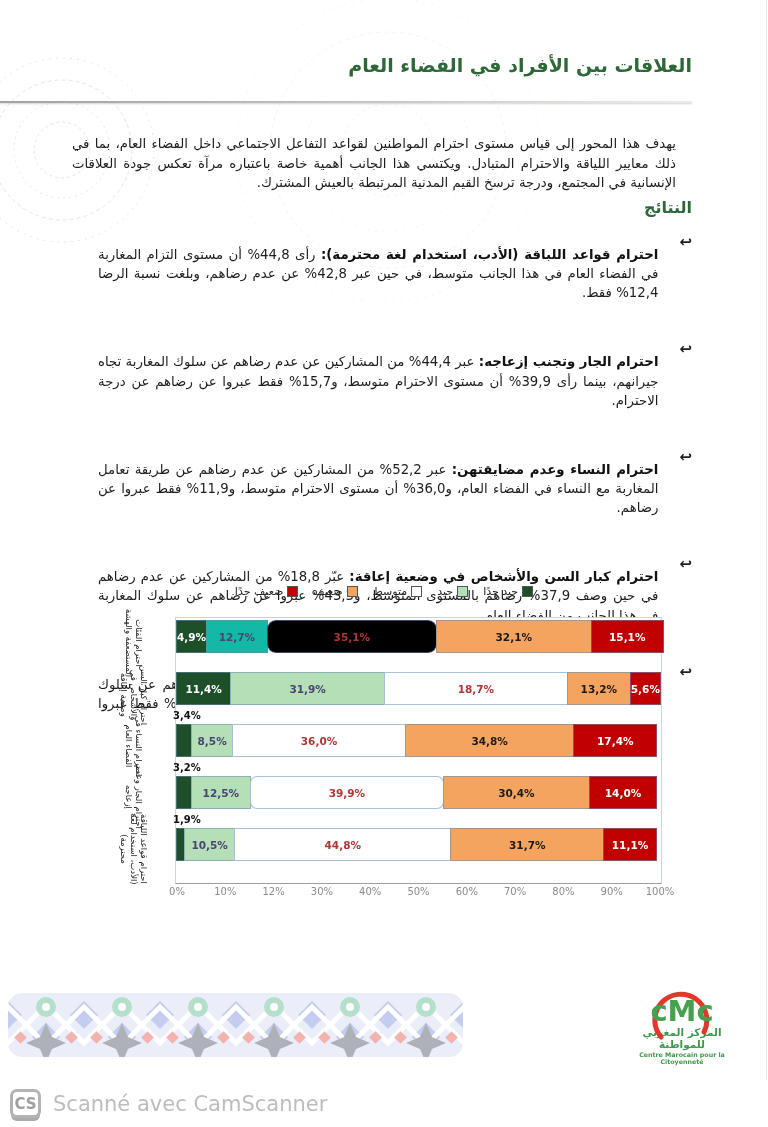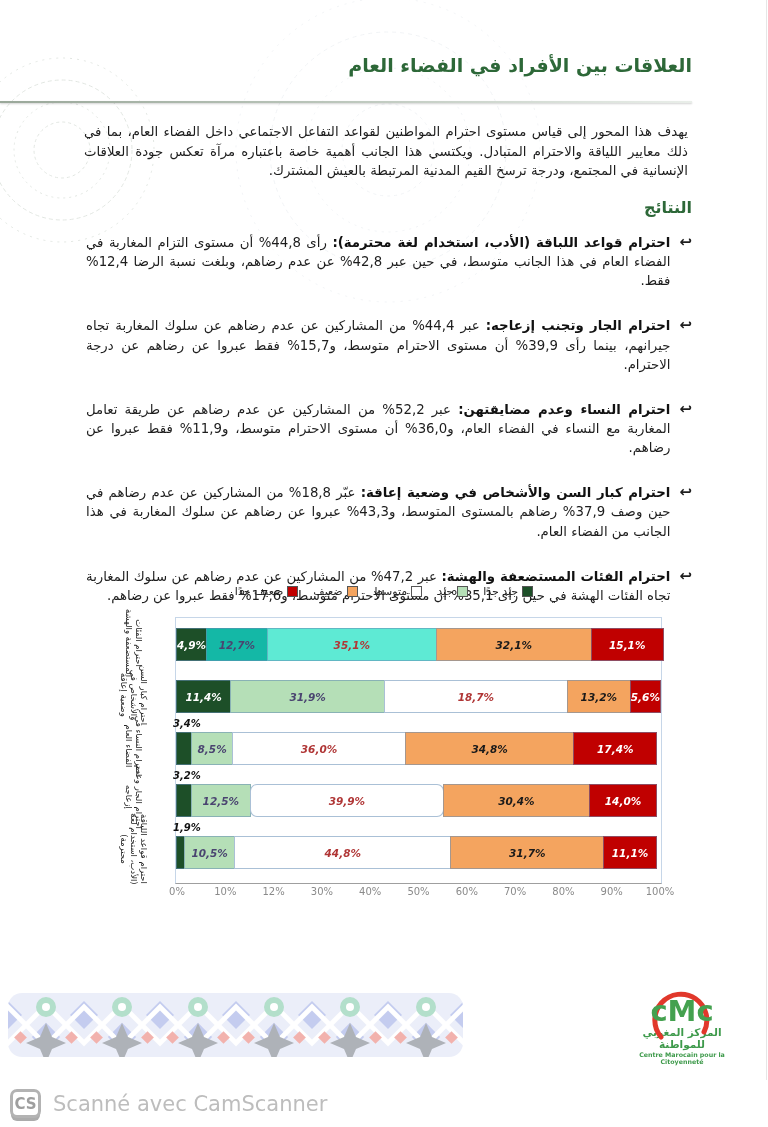--- a/index.html
+++ b/index.html
@@ -8,45 +8,45 @@
 
   .watermark{position:absolute;top:0;left:0;pointer-events:none;}
 
   .page-title{position:absolute;top:54px;right:76px;direction:rtl;
     font-size:19px;font-weight:bold;color:#2d6838;}
   .divider{position:absolute;top:101px;left:0;width:692px;height:2px;
     background:linear-gradient(to left,#e9eee9 0%,#b9c4b9 55%,#9aa89a 100%);
     box-shadow:0 1px 2px rgba(0,0,0,.18);}
 
   .intro{position:absolute;top:118px;right:76px;width:604px;direction:rtl;
-    text-align:justify;font-size:13.3px;line-height:1.47;color:#1d1d1d;margin:4px;}
+    text-align:justify;font-size:13.3px;line-height:1.47;color:#1d1d1d;margin:16px;}
 
   .results-heading{position:absolute;top:198px;right:76px;direction:rtl;
     font-size:16px;font-weight:bold;color:#2d6838;}
 
   .bullets{position:absolute;top:233px;right:76px;width:606px;}
   .bullet{display:flex;direction:rtl;gap:9px;margin-bottom:26px;
     font-size:13.3px;line-height:1.44;color:#1d1d1d;text-align:justify;}
   .bullet .arrow{flex:0 0 auto;font-size:15px;font-weight:bold;color:#1d1d1d;margin-top:-1px;}
-  .bullet p{margin:0;}
+  .bullet p{margin:12px;}
   .bullet b{color:#111;}
 
   .legend{position:absolute;top:585px;left:40px;right:40px;display:flex;direction:rtl;
     justify-content:center;gap:15px;font-size:11px;color:#222;}
   .legend-item{display:flex;align-items:center;gap:4px;}
   .legend-swatch{width:11px;height:11px;border:1px solid #555;box-sizing:border-box;}
 
   .chart-area{position:absolute;top:617px;left:92px;width:570px;height:267px;display:flex;}
   .cats{width:83px;display:flex;flex-direction:column;padding-top:10px;box-sizing:border-box;}
   .cat{height:33px;margin-bottom:19px;position:relative;}
   .cat-inner{position:absolute;top:50%;left:50%;width:72px;
     transform:translate(-50%,-50%) rotate(90deg);
     direction:rtl;text-align:center;font-size:8.5px;line-height:1.18;color:#222;}
   .plot{flex:1;position:relative;border:1px solid #c6d6e8;border-bottom:1px solid #9f9f9f;
-    box-sizing:border-box;padding-top:10px;background:#fff;font-style:italic;}
+    box-sizing:border-box;padding-top:2px;background:#fff;}
   .bar-row{height:33px;margin-bottom:19px;position:relative;display:flex;direction:ltr;}
   .seg{box-sizing:border-box;display:flex;align-items:center;justify-content:center;
     border:1px solid rgba(100,140,180,.55);white-space:nowrap;
     font-size:10.5px;font-weight:bold;overflow:visible;}
   .seg + .seg{margin-left:-1px;}
   .above-label{position:absolute;top:-14px;left:-3px;font-size:10px;font-weight:bold;
     color:#111;direction:ltr;}
 
   .x-axis{position:absolute;top:886px;left:177px;width:483px;height:14px;direction:ltr;}
   .x-tick{position:absolute;transform:translateX(-50%);font-size:10px;color:#8a8a8a;}
@@ -162,21 +162,21 @@
           <div class="cat-inner">احترام الجار وعدم إزعاجه</div>
         </div>
         <div class="cat">
           <div class="cat-inner">احترام قواعد اللباقة (الأدب، استخدام لغة محترمة)</div>
         </div>
       </div>
     <div class="plot">
         <div class="bar-row">
           <div class="seg" style="flex: 0 0 4.9%; background: rgb(29, 79, 40); color: rgb(255, 255, 255);">4,9%</div>
           <div class="seg" style="flex: 0 0 12.7%; background: #14b8a6; color: rgb(74, 68, 112);">12,7%</div>
-          <div class="seg" style="flex: 0 0 35.1%; background: #5eead4; color: rgb(176, 54, 54);">35,1%</div>
+          <div class="seg" style="flex: 0 0 35.1%; background: #000000; color: rgb(176, 54, 54); border-radius: 9px;">35,1%</div>
           <div class="seg" style="flex: 0 0 32.1%; background: rgb(244, 164, 95); color: rgb(26, 26, 26);">32,1%</div>
           <div class="seg" style="flex: 0 0 15.1%; background: rgb(192, 0, 0); color: rgb(255, 255, 255);">15,1%</div>
         </div>
         <div class="bar-row">
           <div class="seg" style="flex: 0 0 11.4%; background: rgb(29, 79, 40); color: rgb(255, 255, 255);">11,4%</div>
           <div class="seg" style="flex: 0 0 31.9%; background: rgb(181, 223, 183); color: rgb(74, 68, 112);">31,9%</div>
           <div class="seg" style="flex: 0 0 37.9%; background: rgb(255, 255, 255); color: rgb(176, 54, 54);">18,7%</div>
           <div class="seg" style="flex: 0 0 13.2%; background: rgb(244, 164, 95); color: rgb(26, 26, 26);">13,2%</div>
           <div class="seg" style="flex: 0 0 5.6%; background: rgb(192, 0, 0); color: rgb(255, 255, 255);">5,6%</div>
         </div>

